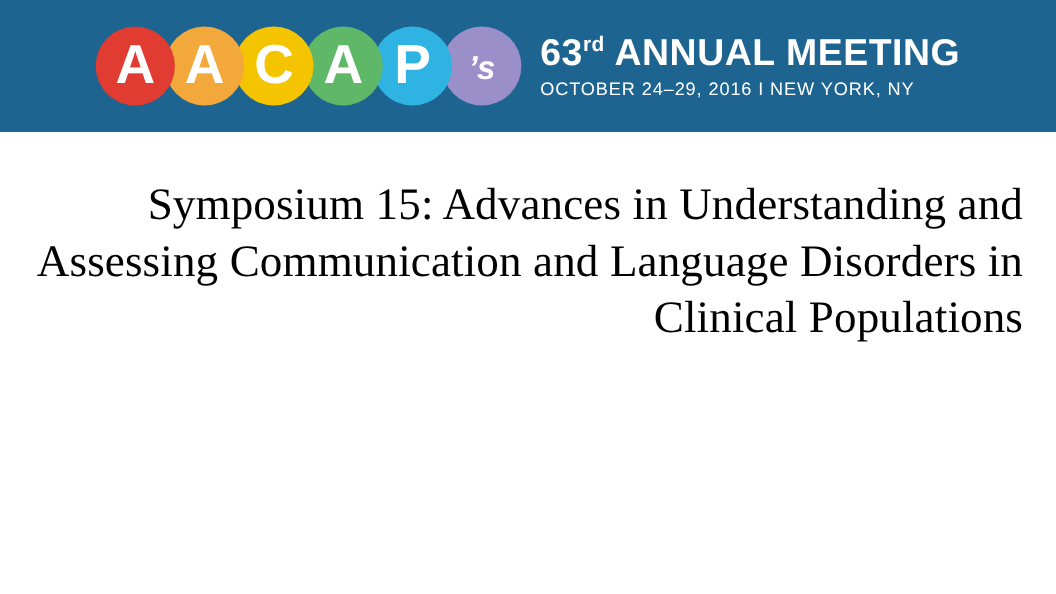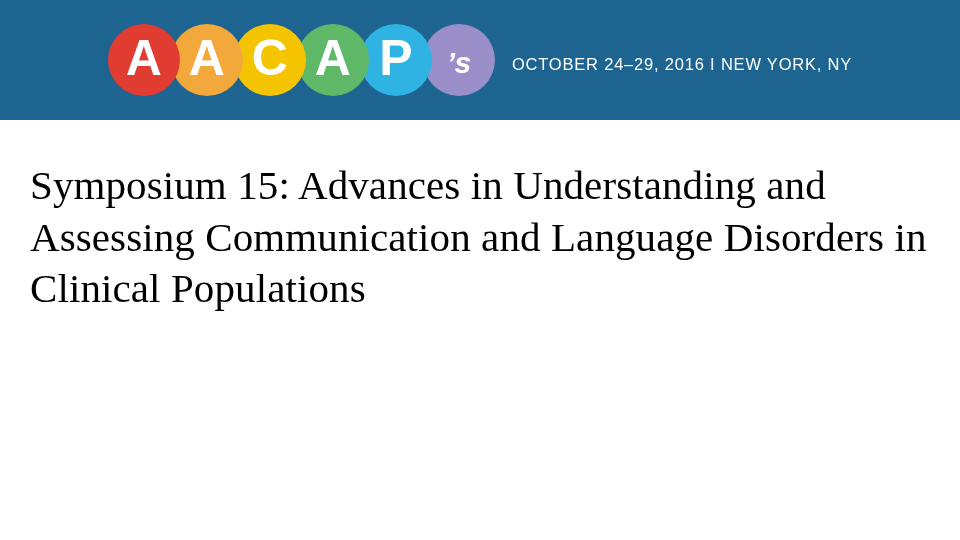--- a/index.html
+++ b/index.html
@@ -83,21 +83,21 @@
     margin-top: 8px;
     white-space: nowrap;
   }
 
   
   .title-area {
     position: absolute;
     top: 160px;
     left: 30px;
     width: 900px;
-    text-align: left;
+    text-align: right;
   }
   .slide-title {
     font-family: "Liberation Serif", serif;
     font-size: 41px;
     color: #000000;
     line-height: 1.26;
     letter-spacing: 0.1px;
   }
 </style>
 </head>
@@ -123,20 +123,21 @@
         </div>
         <div class="circle c5">
           <span>P</span>
         </div>
         <div class="circle c6">
           <span>’s</span>
         </div>
       </div>
 
       <div class="meeting-text">
+        <div class="meeting-line1"><span>63</span><span class="ord">rd</span> <span>ANNUAL MEETING</span></div>
         <div class="meeting-line2">OCTOBER 24–29, 2016 I NEW YORK, NY</div>
       </div>
 
     </div>
   </div>
 
   <div class="title-area">
     <div class="slide-title">Symposium 15: Advances in Understanding and Assessing Communication and Language Disorders in Clinical Populations</div>
   </div>
 

